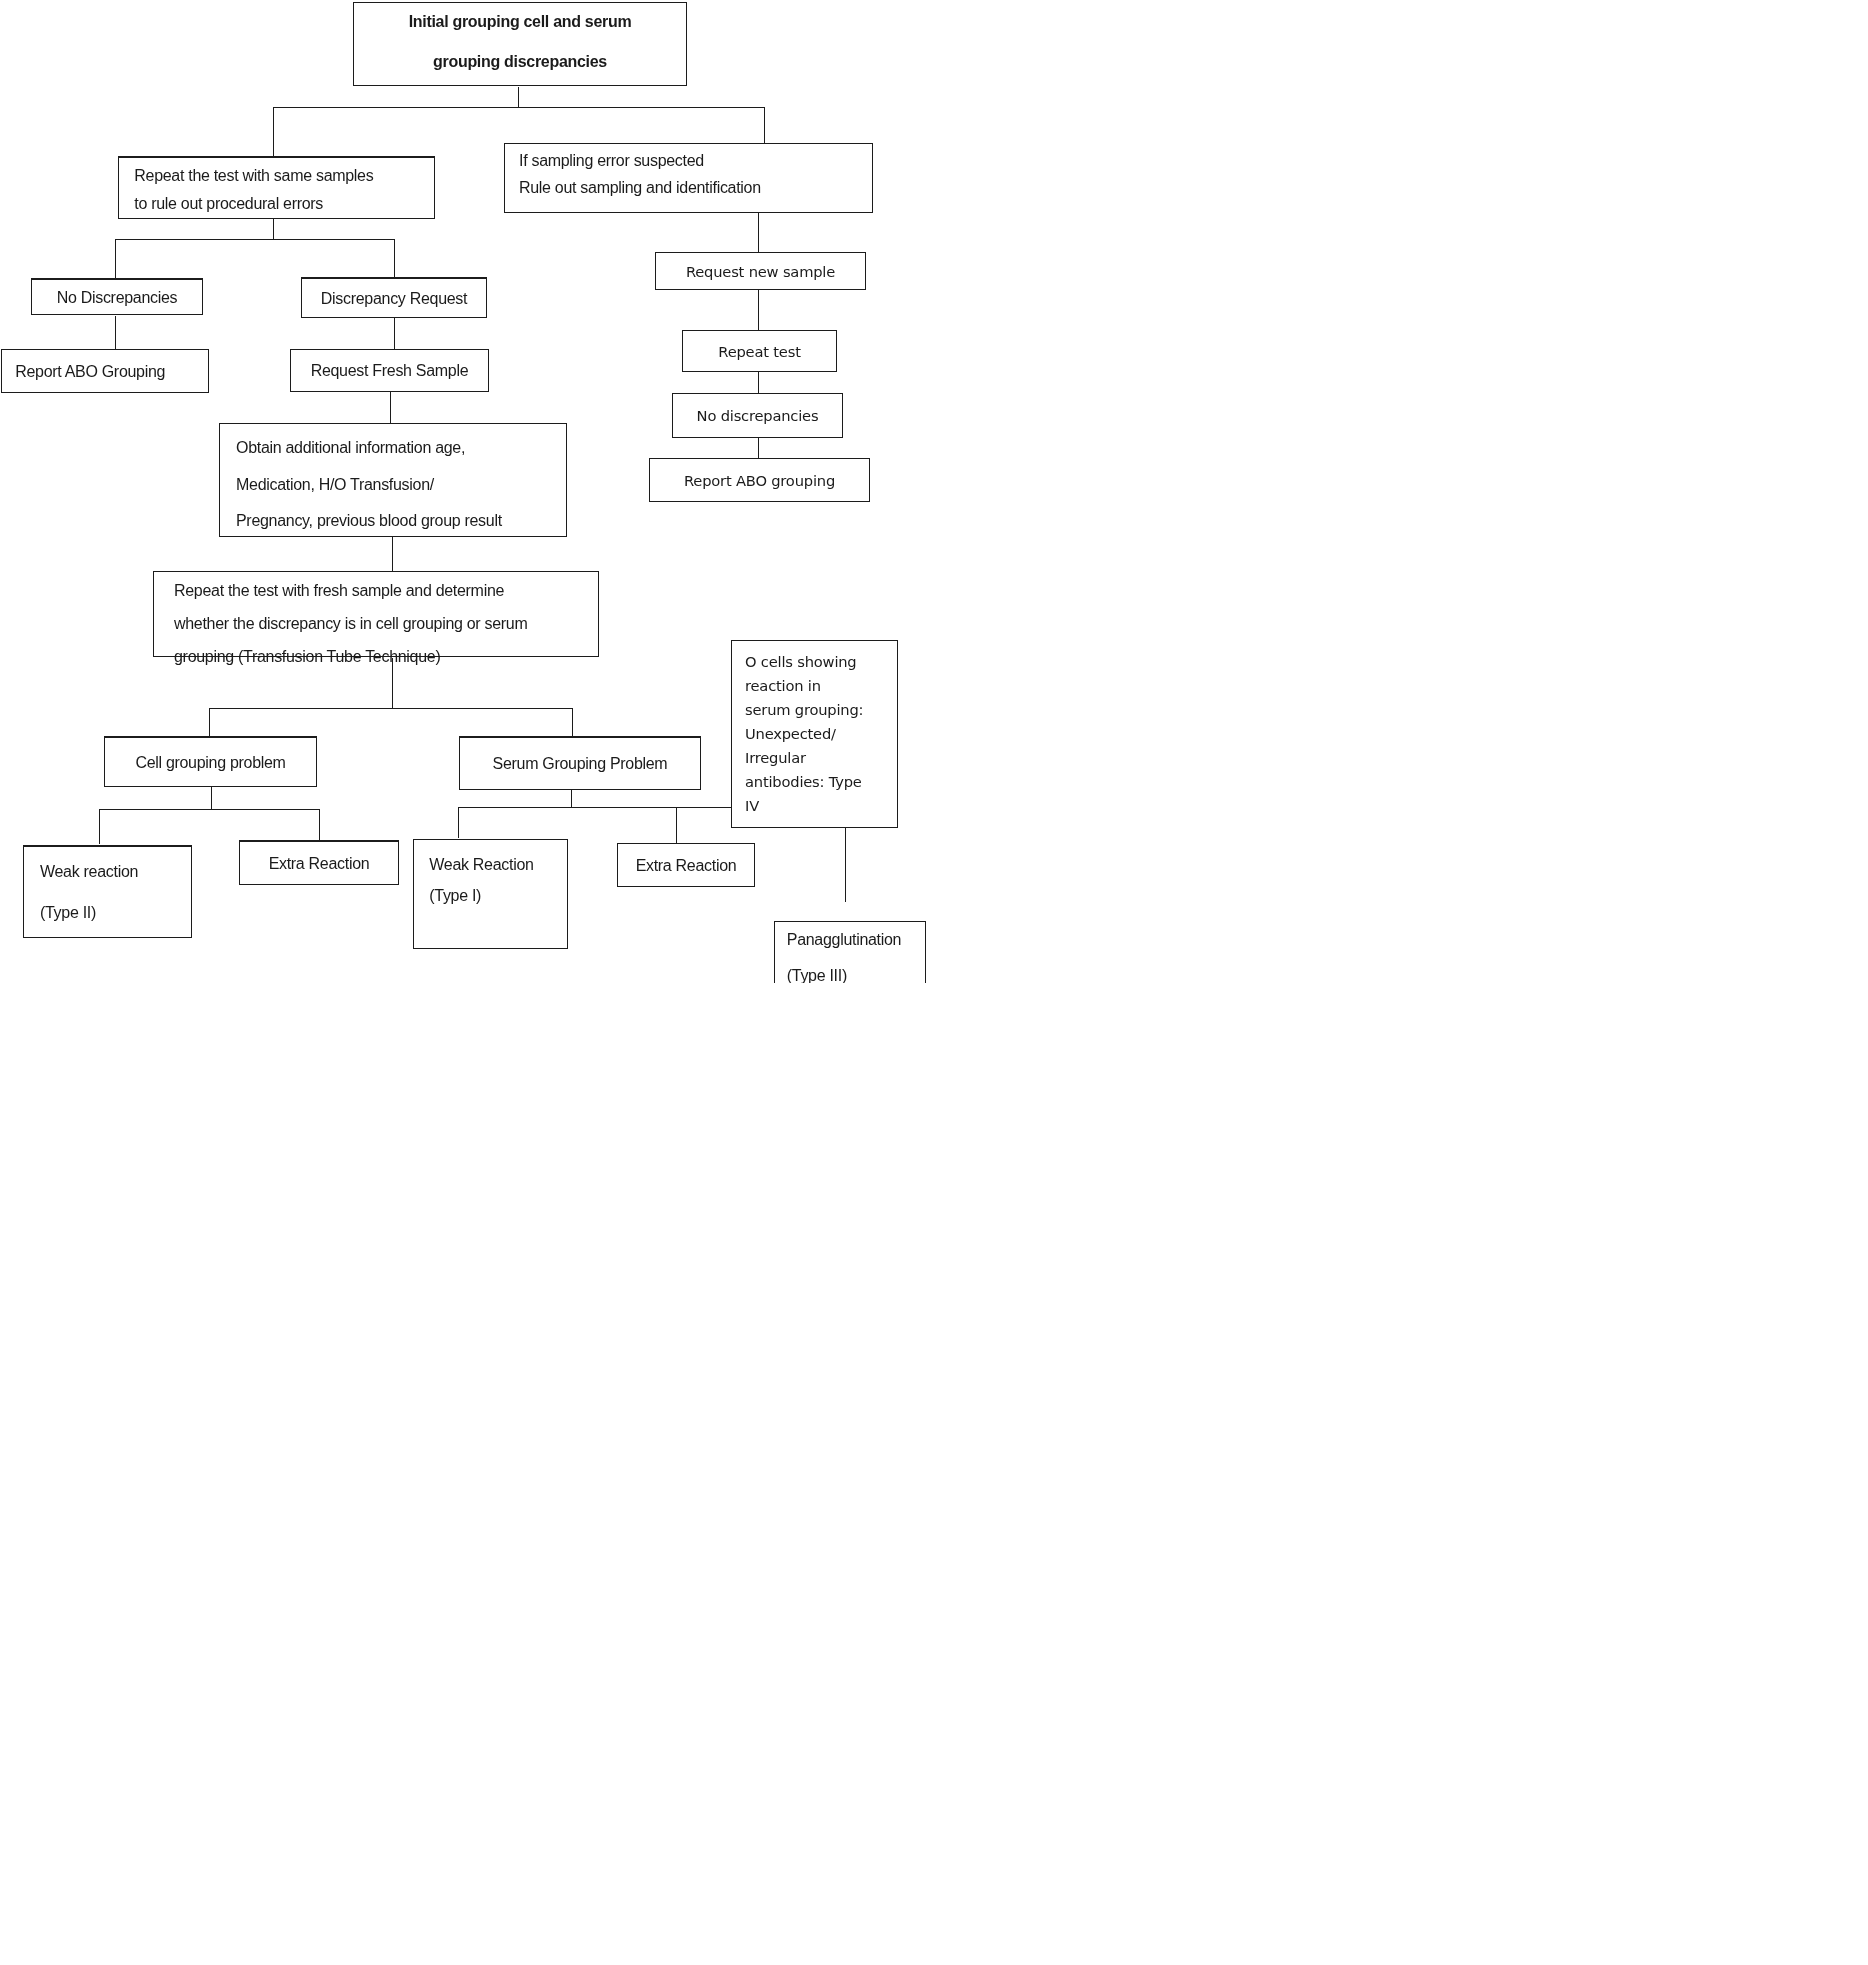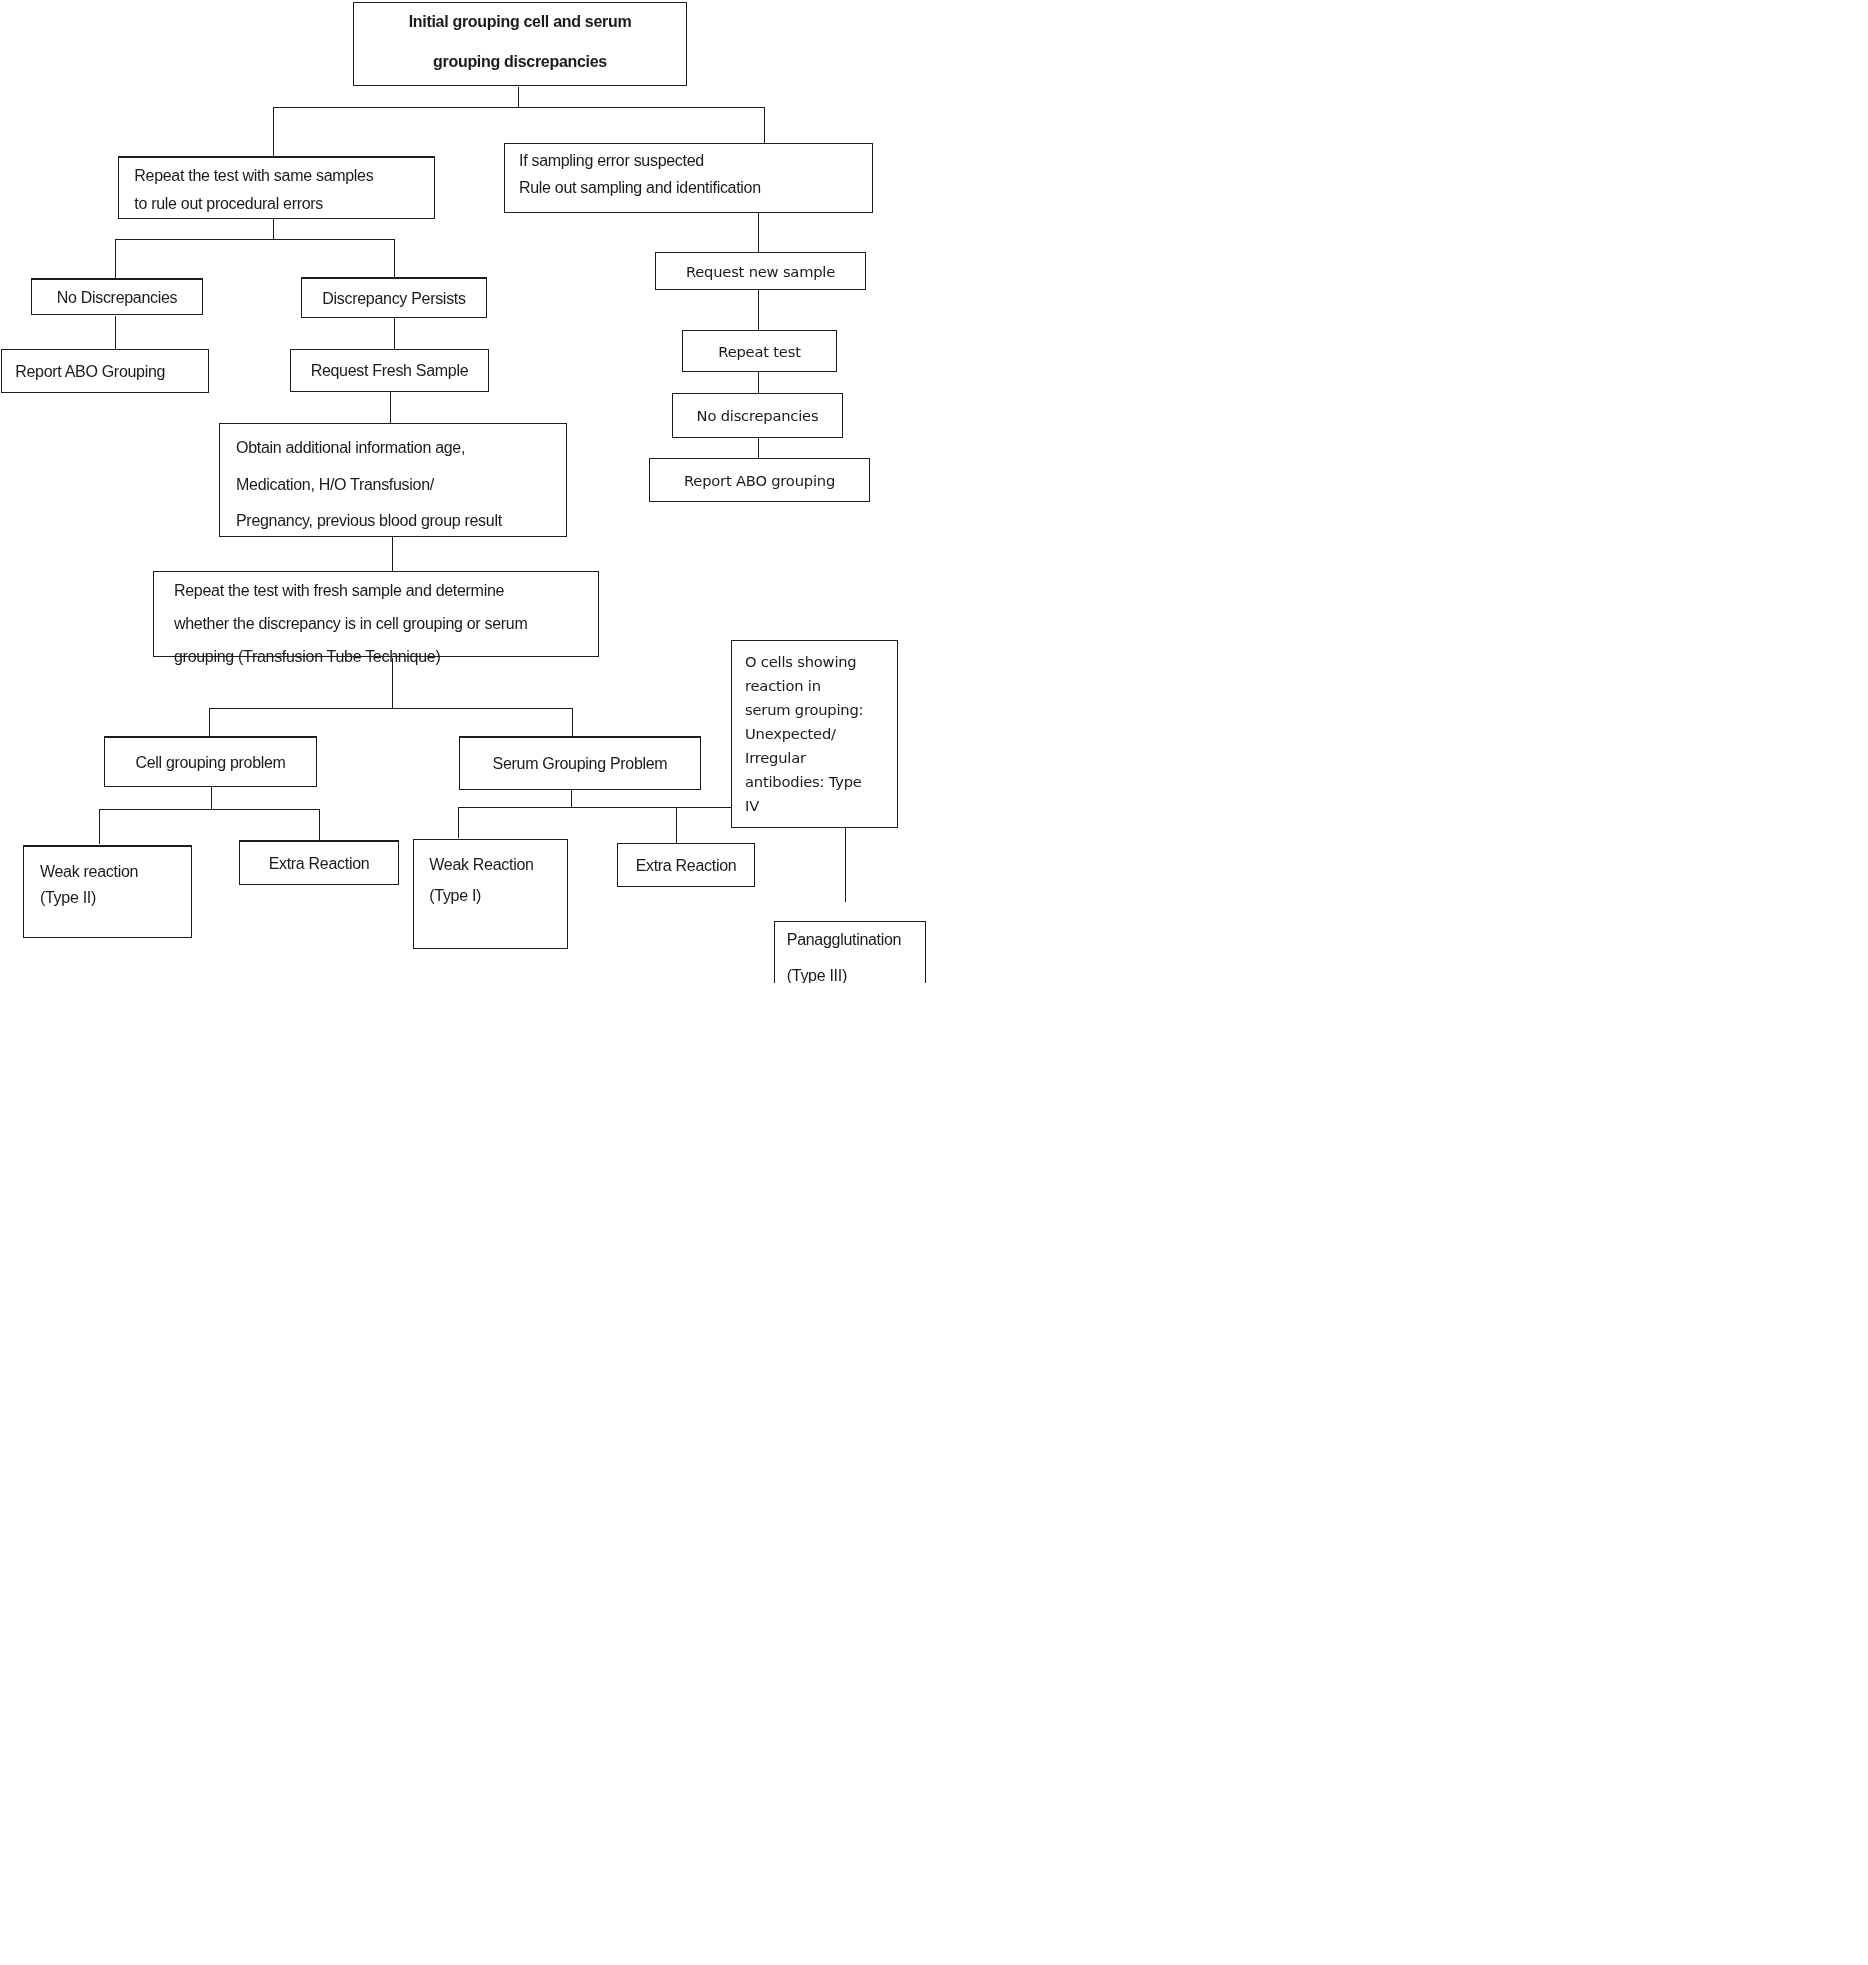--- a/index.html
+++ b/index.html
@@ -46,21 +46,21 @@
 
   #n-repeatfresh{left:153px;top:571px;width:446px;height:86px;padding:9.4px 3.5px 0 20px;}
   #n-repeatfresh .ln{margin-bottom:13.6px;}
 
   #n-cellprob{left:104px;top:736px;width:213px;height:51px;}
   #n-serumprob{left:459px;top:736px;width:242px;height:54px;}
 
   #n-typeiv{left:731px;top:640px;width:167px;height:188px;padding:9.4px 2.4px 0 13px;line-height:24px;}
 
   #n-weak2{left:23px;top:845px;width:169px;height:93px;padding:14.7px 2.4px 0 16px;}
-  #n-weak2 .ln:nth-child(2){margin-top:7px;}
+  #n-weak2 .ln:nth-child(2){margin-top:22px;}
 
   #n-extracell{left:239px;top:840px;width:160px;height:45px;}
 
   #n-weak1{left:413px;top:839px;width:155px;height:110px;padding:15.3px 2.4px 0 15.3px;}
   #n-weak1 .ln:nth-child(2){margin-top:11.8px;}
 
   #n-extraserum{left:617px;top:843px;width:138px;height:44px;}
 
   #n-panagg{left:774px;top:921px;width:152px;height:70px;padding:8.3px 2.4px 0 11.8px;}
   #n-panagg .ln:nth-child(2){margin-top:16.5px;}
@@ -124,21 +124,21 @@
 
   <div class="node ttop center" id="n-nodisc-l">
     <div class="ln">No Discrepancies</div>
   </div>
 
   <div class="node" id="n-report-l">
     <div class="ln">Report ABO Grouping</div>
   </div>
 
   <div class="node ttop center" id="n-persists">
-    <div class="ln">Discrepancy Persists</div>
+    <div class="ln">Discrepancy Request</div>
   </div>
 
   <div class="node center" id="n-reqfresh">
     <div class="ln">Request Fresh Sample</div>
   </div>
 
   <div class="node wide center" id="n-reqnew">
     <div class="ln">Request new sample</div>
   </div>
 

